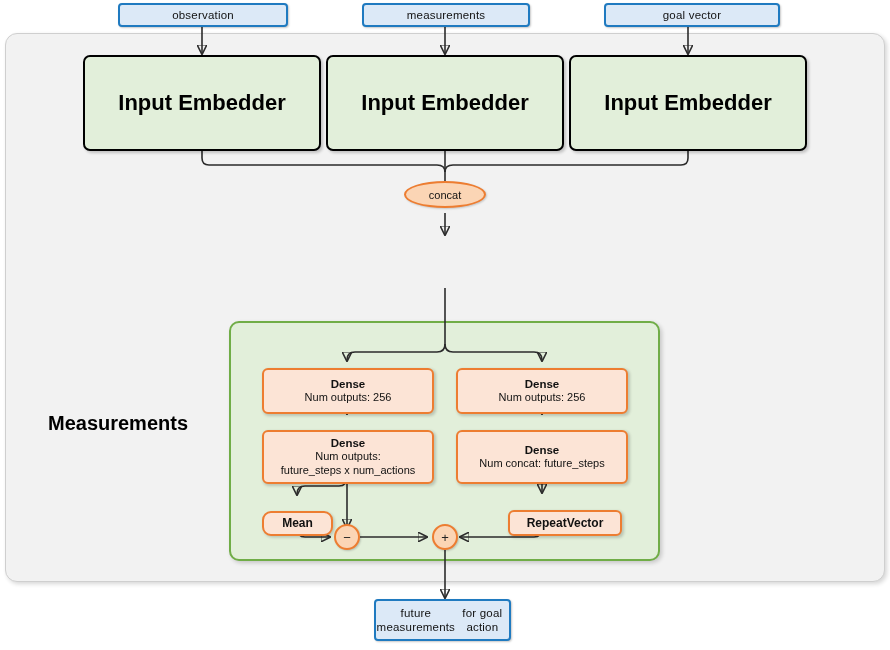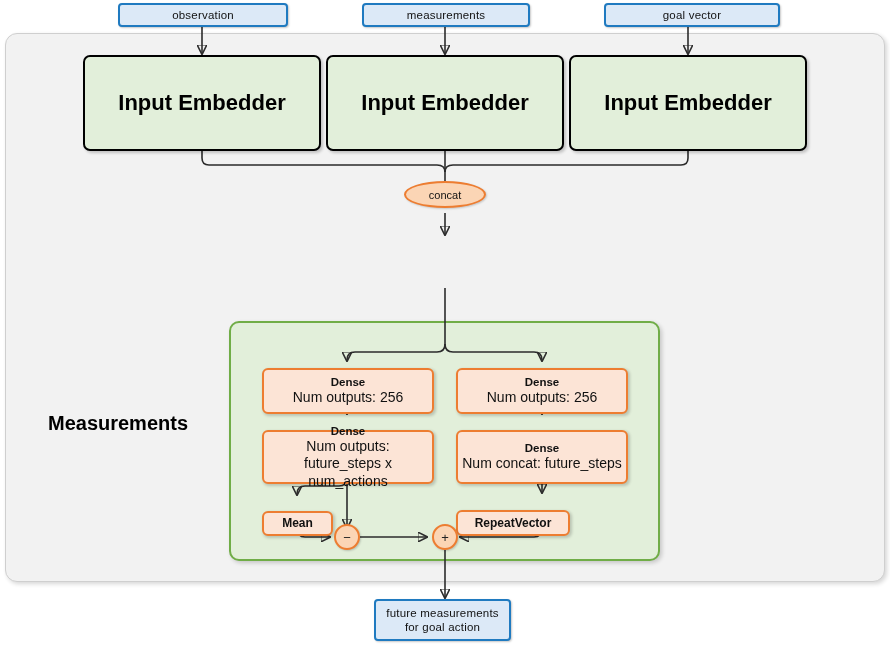--- a/index.html
+++ b/index.html
@@ -88,21 +88,21 @@
     color: #111111;
     font-size: 11px;
     flex-direction: column;
     box-shadow: 1.5px 1.5px 3px rgba(0,0,0,.18);
     margin-top: 16px;
   }
   .orange-box .ttl {
     font-weight: bold;
     font-size: 11.5px;
   }
-  .orange-box .sub { font-size: 14px; }
+  .orange-box .sub { font-size: 11px; }
   .orange-box.single {
     font-weight: bold;
     font-size: 12px;
   }
 
   
   .ellipse {
     position: absolute;
     box-sizing: border-box;
     background: #fbd5b5;
@@ -247,43 +247,43 @@
     <span class="ttl">Dense</span>
     <span class="sub">Num outputs: 256</span>
   </div>
 
   <div class="node orange-box" style="left:262px; top:414px; width:172px; height:54px;">
     <span class="ttl">Dense</span>
     <span class="sub">Num outputs:</span>
     <span class="sub">future_steps x num_actions</span>
   </div>
 
-  <div class="node orange-box single" style="left:262px; top:495px; width:71px; height:25px;">
+  <div class="node orange-box single" style="left:262px; top:495px; width:71px; height:25px;border-radius:9px;">
     <span>Mean</span>
   </div>
 
   <div class="node orange-box" style="left:456px; top:352px; width:172px; height:46px;">
     <span class="ttl">Dense</span>
     <span class="sub">Num outputs: 256</span>
   </div>
 
   <div class="node orange-box" style="left:456px; top:414px; width:172px; height:54px;">
     <span class="ttl">Dense</span>
     <span class="sub">Num concat: future_steps</span>
   </div>
 
-  <div class="node orange-box single" style="left:456px; top:494px; width:114px; height:26px;">
+  <div class="node orange-box single" style="left:508px; top:494px; width:114px; height:26px;">
     <span>RepeatVector</span>
   </div>
 
   <div class="op-circle" style="left:334px; top:524px;">
     <span>−</span>
   </div>
   <div class="op-circle" style="left:432px; top:524px;">
     <span>+</span>
   </div>
 
-  <div class="node io-box" style="left:374px; top:599px; width:137px; height:42px; flex-direction:column;">
+  <div class="node io-box" style="left:374px; top:599px; width:137px; height:42px; flex-direction:row;">
     <span>future measurements</span>
     <span>for goal action</span>
   </div>
 
 </div>
 
 </body></html>

